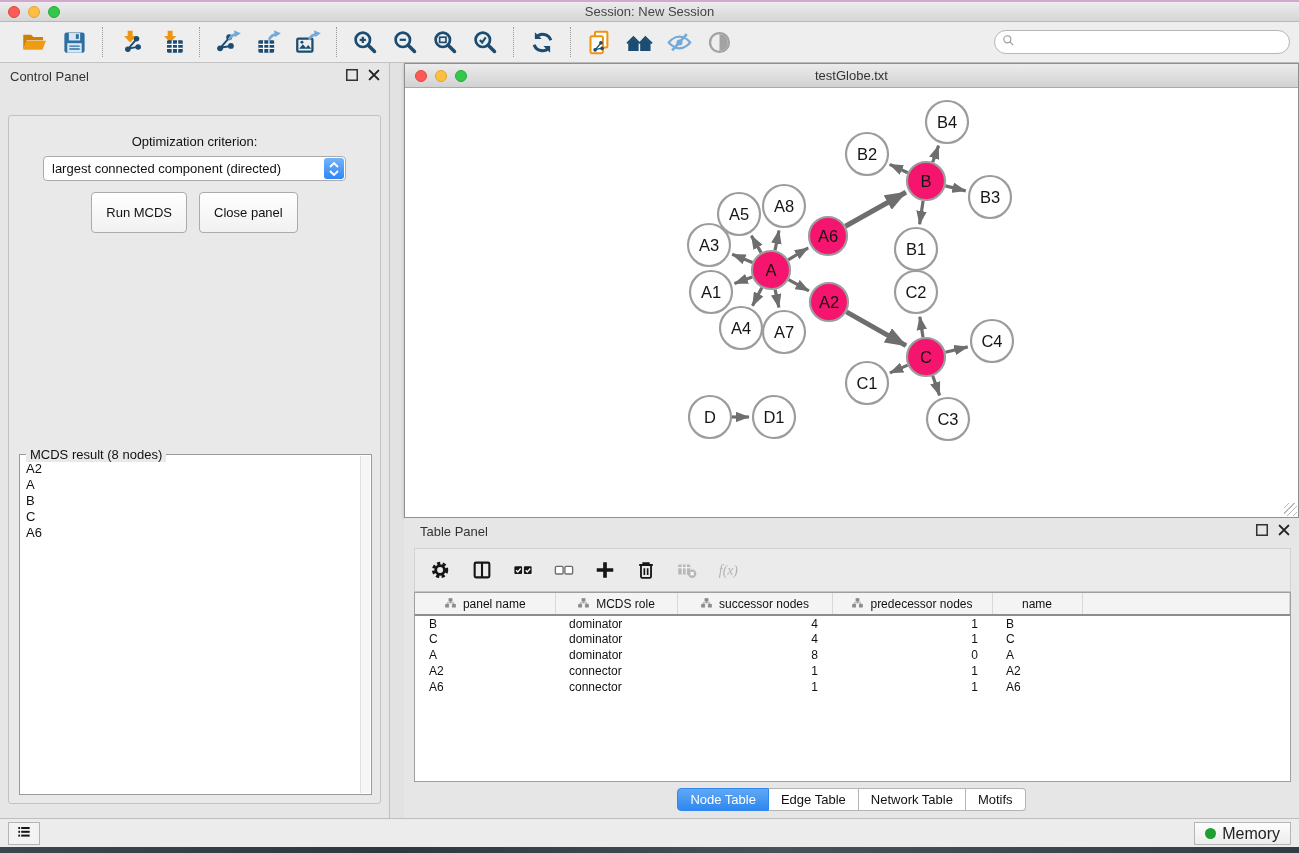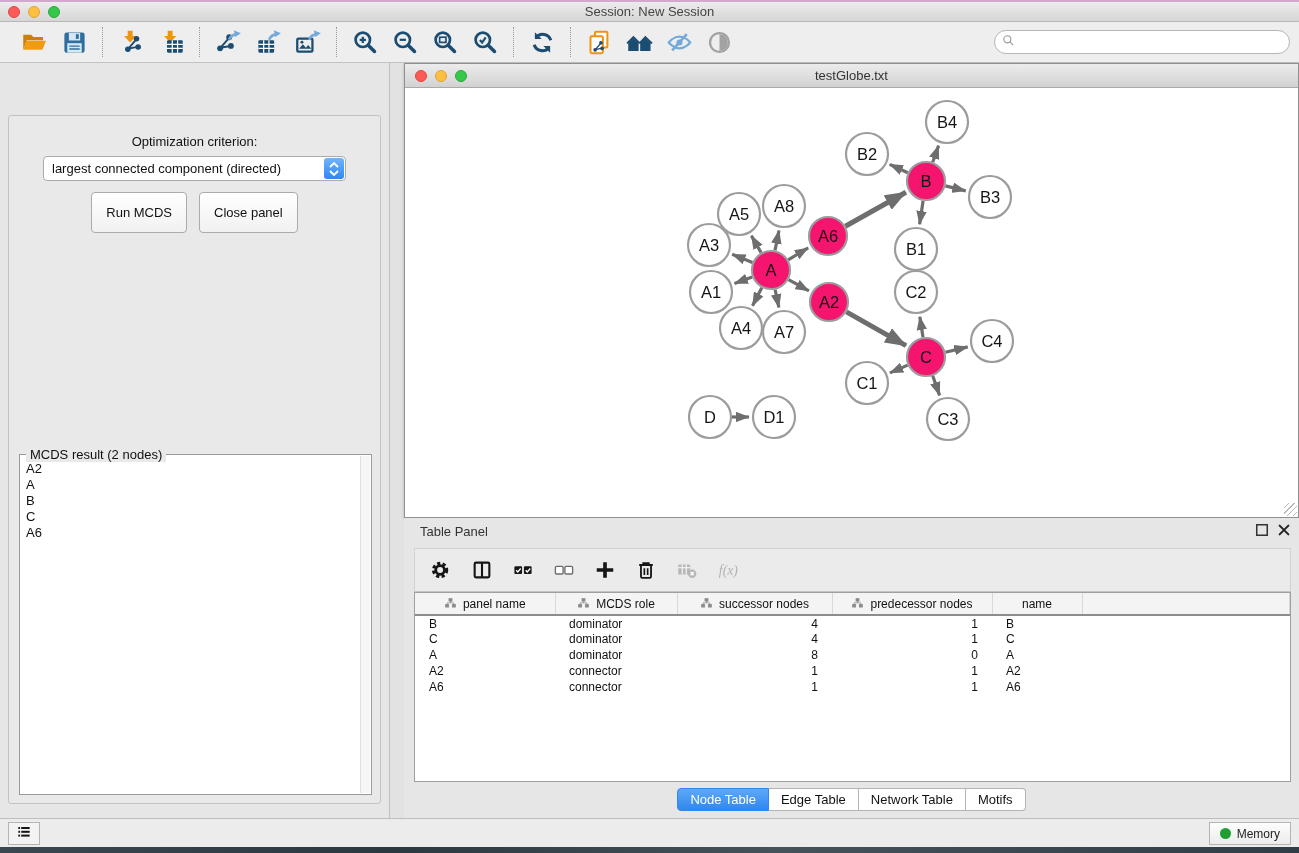--- a/index.html
+++ b/index.html
@@ -92,21 +92,21 @@
   table.datatable th svg { width:13px; height:13px; }
   table.datatable td { font-size:12px; height:16px; padding:0 14px 0 14px; color:#111; white-space:nowrap; }
   .tp-tabs { position:absolute; left:0; right:0; bottom:7px; display:flex; justify-content:center; }
 
   
   .statusbar { position:absolute; left:0; bottom:6px; right:0; height:29px; background:#ececec; border-top:1px solid #bdbdbd; }
   .status-list-btn { position:absolute; left:8px; top:3px; width:32px; height:23px; background:#f3f3f3;
      border:1px solid #b4b4b4; display:flex; align-items:center; justify-content:center; cursor:pointer; }
   .status-list-btn svg { width:17px; height:17px; }
   .memory-btn { position:absolute; right:8px; top:3px; height:23px; background:linear-gradient(#fdfdfd,#ececec);
-     border:1px solid #b4b4b4; display:flex; align-items:center; gap:6px; padding:0 10px; font-size:12px; cursor:pointer; }
+     border:1px solid #b4b4b4; display:flex; align-items:center; gap:6px; padding:0 10px; font-size:16px; cursor:pointer; }
   .memory-dot { width:11px; height:11px; border-radius:50%; background:#1e9e33; }
 </style>
 </head>
 <body>
 
 <div class="screen">
   <div class="desktop-top"></div>
 
   <div class="titlebar">
     <div class="lights">
@@ -279,39 +279,50 @@
             <circle cx="9.5" cy="9.5" r="5.3" fill="none" stroke="#9a9a9a" stroke-width="1.7"></circle>
             <path d="M13.4 13.4l4.4 4.4" stroke="#9a9a9a" stroke-width="1.7" stroke-linecap="round"></path>
           </svg></span>
       <input class="search-input" placeholder="" style="">
     </div>
   </div>
 
   <div class="mainarea">
 
     <div class="control-panel">
+      <div class="panel-head">
+        <span class="ph-title">Control Panel</span>
+        <span class="ph-icons">
+          <span><svg viewBox="0 0 24 24" style="width: 14px; height: 14px;">
+                <rect x="3" y="3" width="18" height="18" fill="none" stroke="#333" stroke-width="2.6"></rect>
+              </svg></span>
+          <span><svg viewBox="0 0 24 24" style="width: 14px; height: 14px;">
+                <path d="M4.5 4.5l15 15M19.5 4.5l-15 15" stroke="#222" stroke-width="3.4" stroke-linecap="round"></path>
+              </svg></span>
+        </span>
+      </div>
       <div class="cp-body">
         <div class="opt-label">Optimization criterion:</div>
         <div class="dropdown">
           <span class="dd-value">largest connected component (directed)</span>
           <span class="dd-step">
             <svg viewBox="0 0 10 6">
                 <path d="M1 5L5 1l4 4" fill="none" stroke="#fff" stroke-width="1.8"></path>
               </svg>
             <svg viewBox="0 0 10 6">
                 <path d="M1 1l4 4 4-4" fill="none" stroke="#fff" stroke-width="1.8"></path>
               </svg>
           </span>
         </div>
         <div class="btn-row">
           <button class="push-btn">Run MCDS</button>
           <button class="push-btn">Close panel</button>
         </div>
         <div class="result-box">
-          <span class="result-legend">MCDS result (2 nodes)</span>
+          <span class="result-legend">MCDS result (8 nodes)</span>
           <div class="result-list" id="result-list">
               <div class="result-item">A2</div>
               <div class="result-item">A</div>
               <div class="result-item">B</div>
               <div class="result-item">C</div>
               <div class="result-item">A6</div>
             </div>
           <div class="result-scroll"></div>
         </div>
       </div>

